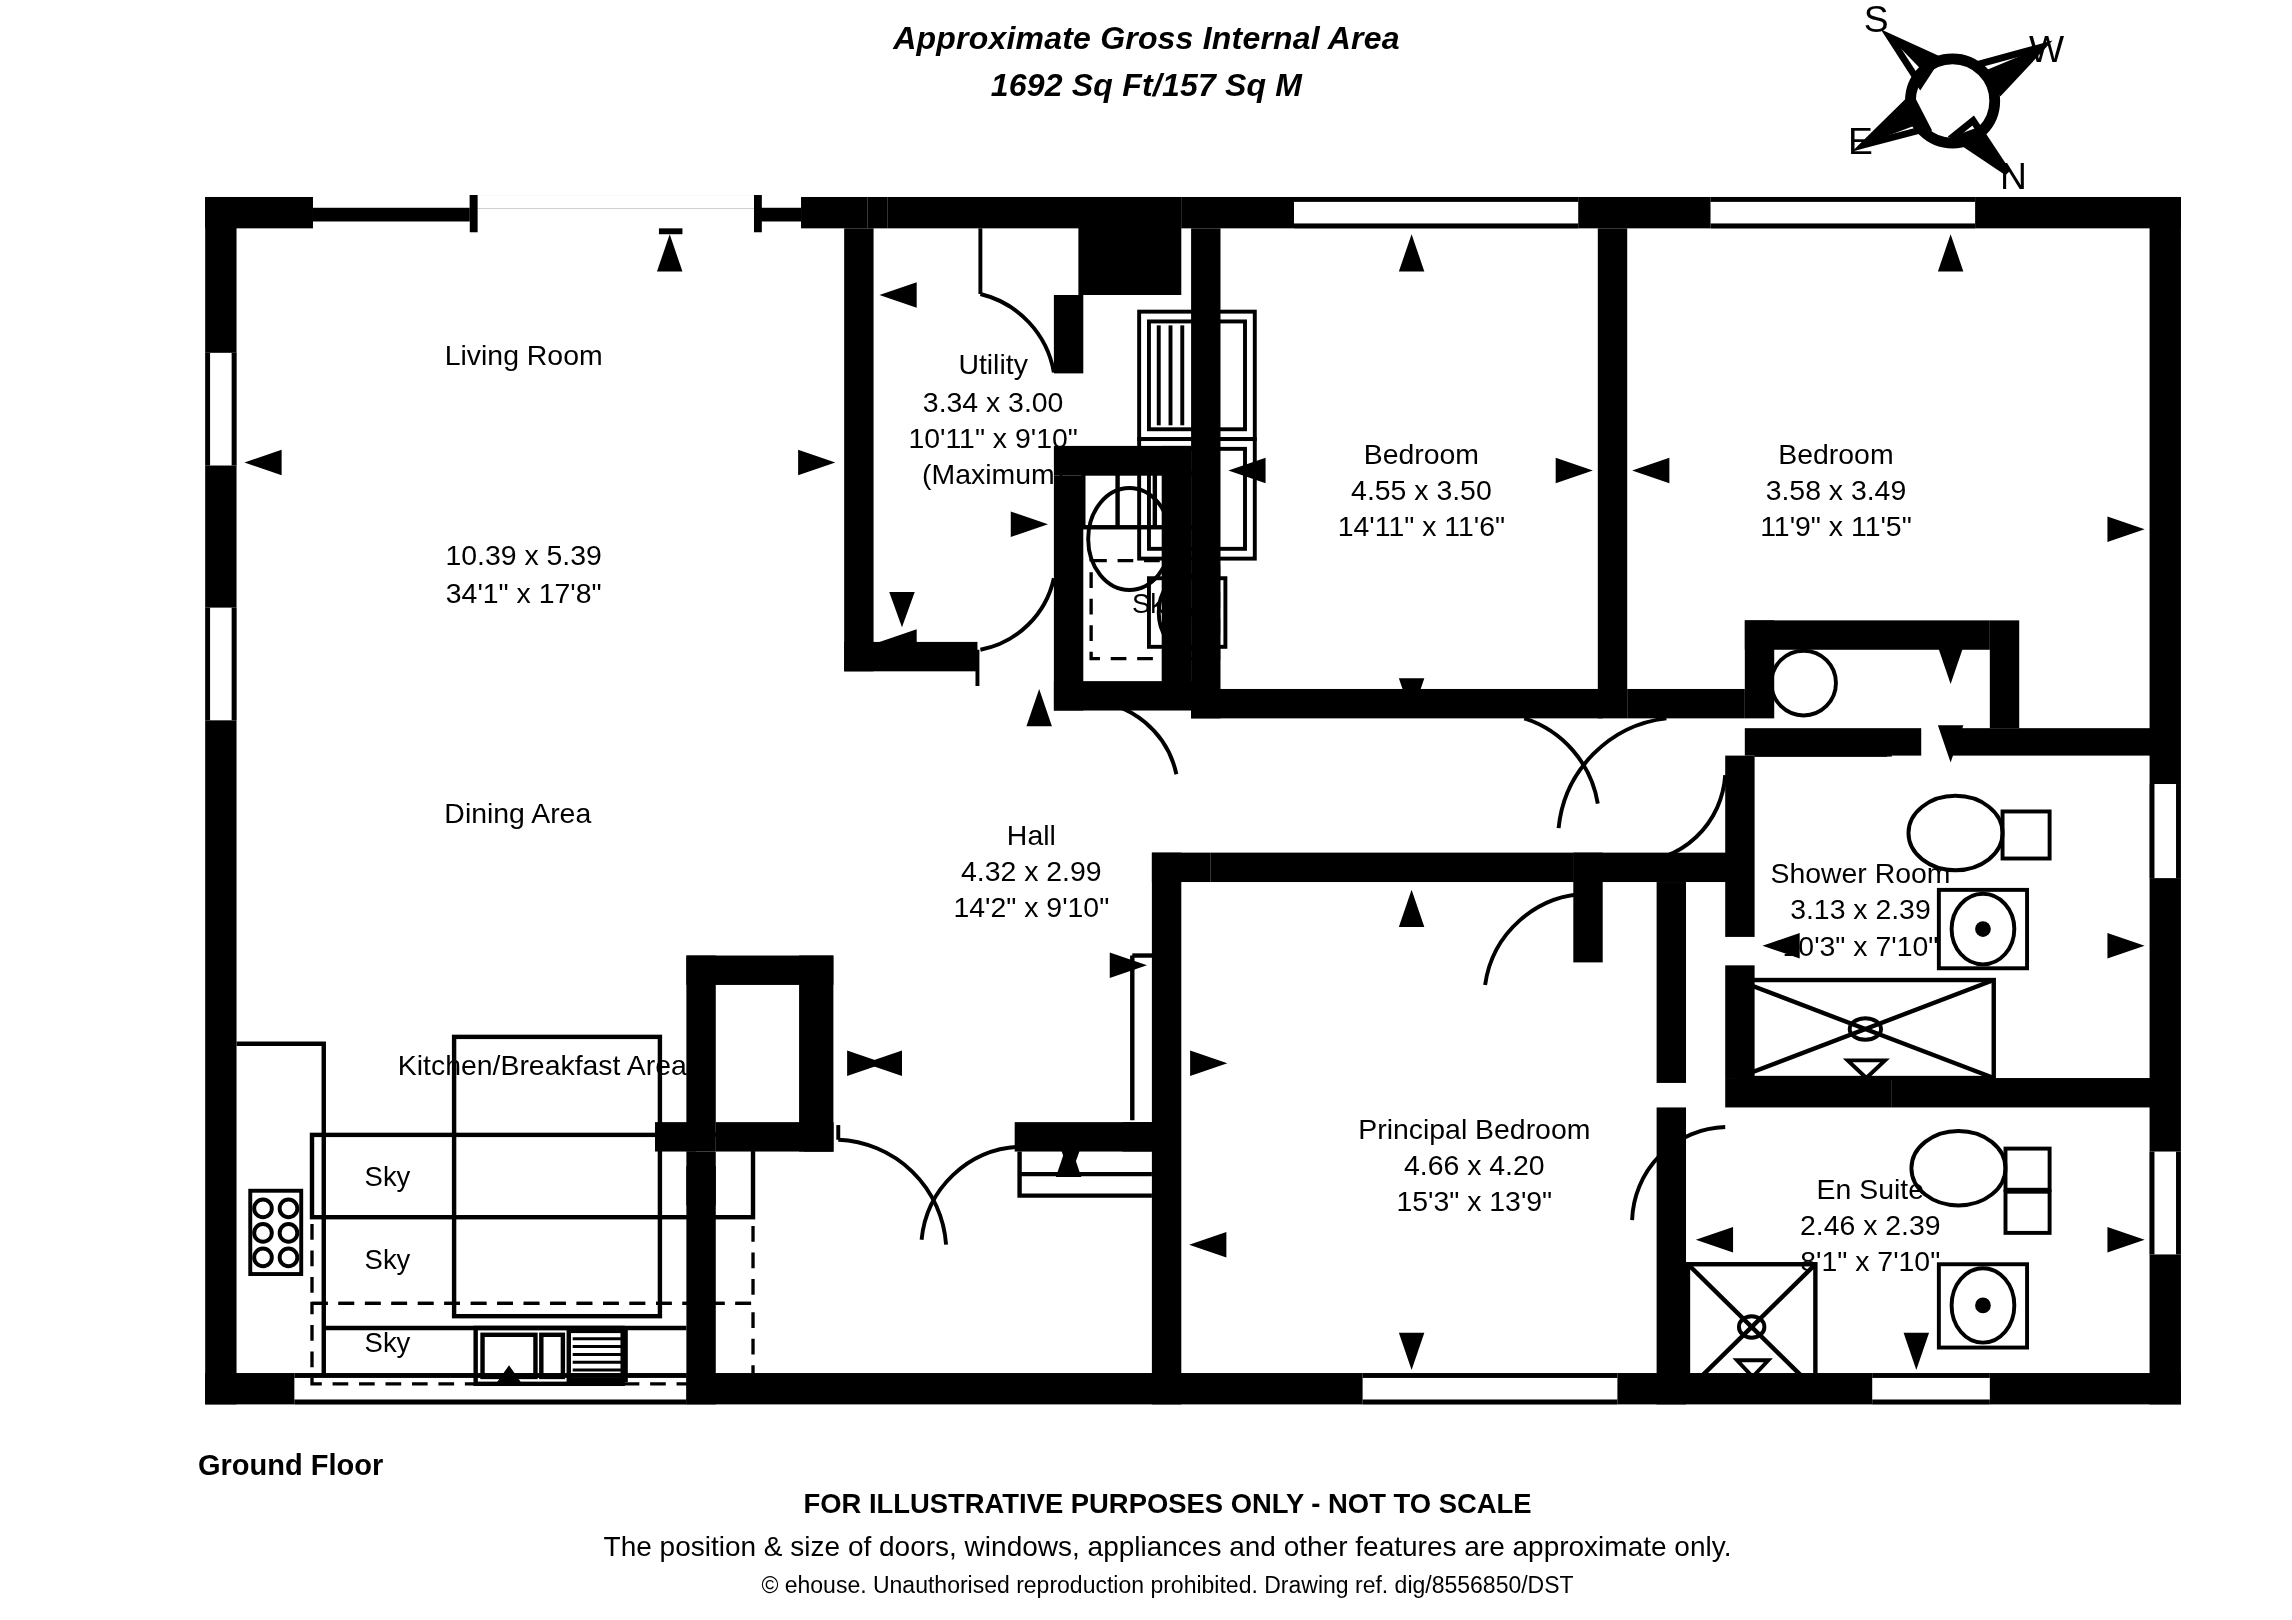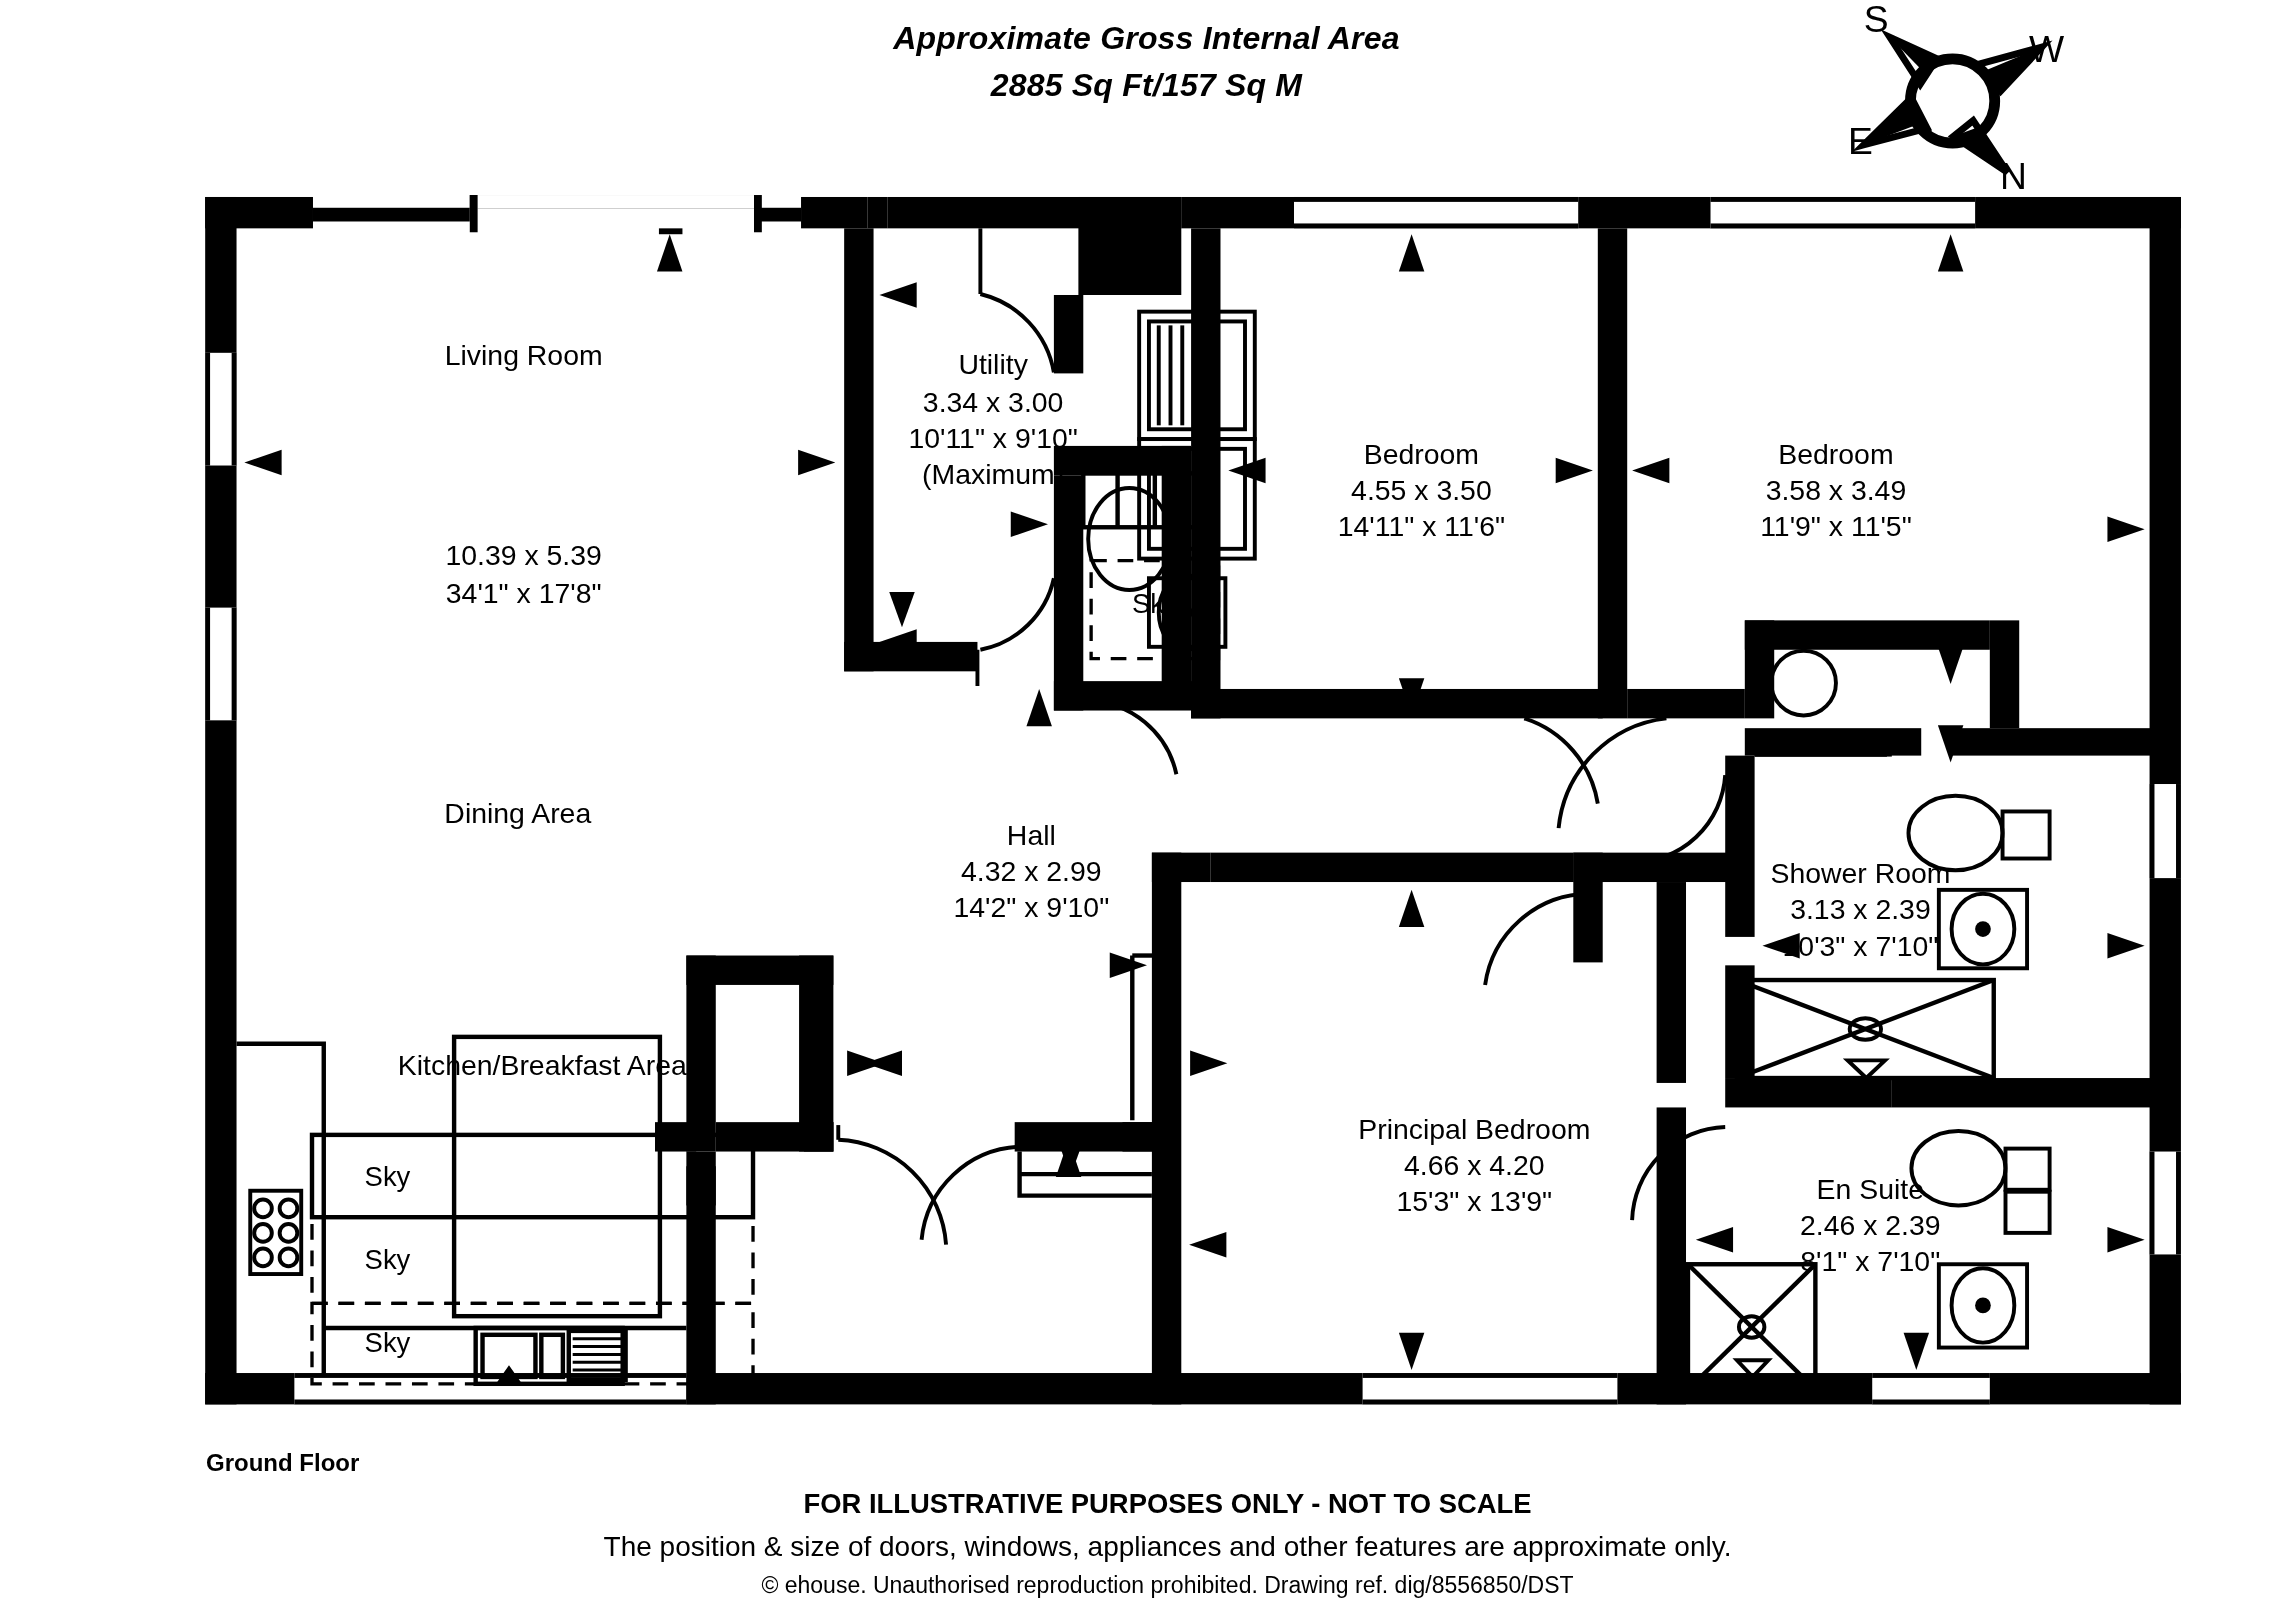--- a/index.html
+++ b/index.html
@@ -24,23 +24,23 @@
     text-align: center;
     font-weight: bold;
     font-family: "Liberation Sans", sans-serif;
     font-style: italic;
   }
   #title-line-1 { top: 19.6px; font-size: 32px; letter-spacing: 0.2px; }
   #title-line-2 { top: 67px; font-size: 32px; letter-spacing: 0.2px; }
 
   #floor-label {
     position: absolute;
-    left: 206px;
+    left: 198px;
     top: 1449px;
-    font-size: 24px;
+    font-size: 29px;
     font-weight: bold;
   }
   .foot {
     position: absolute;
     left: 0; right: 0;
     text-align: center;
     padding-left: 42px;
   }
   #footer-line-1 { top: 1488px; font-size: 27.4px; font-weight: bold; }
   #footer-line-2 { top: 1531px; font-size: 28px; }
@@ -57,21 +57,21 @@
   .rm-dim  { font-family: "Liberation Sans", sans-serif; font-size: 29px; fill: #000000; }
   .sky-lbl { font-family: "Liberation Sans", sans-serif; font-size: 28px; fill: #000000; }
   .compass-lbl { font-family: "Liberation Sans", sans-serif; font-size: 38px; fill: #000000; }
 </style>
 </head>
 <body>
 
 <div id="page">
 
   <div class="hdr" id="title-line-1">Approximate Gross Internal Area</div>
-  <div class="hdr" id="title-line-2">2885 Sq Ft/157 Sq M</div>
+  <div class="hdr" id="title-line-2">1692 Sq Ft/157 Sq M</div>
 
   <div id="floor-label">Ground Floor</div>
 
   <div class="foot" id="footer-line-1">FOR ILLUSTRATIVE PURPOSES ONLY - NOT TO SCALE</div>
   <div class="foot" id="footer-line-2">The position &amp; size of doors, windows, appliances and other features are approximate only.</div>
   <div class="foot" id="footer-line-3">© ehouse. Unauthorised reproduction prohibited. Drawing ref. dig/8556850/DST</div>
 
   <svg width="2293" height="1620" viewBox="0 0 2339 1653" style="position:absolute;left:0;top:0;">
 
     <g>

